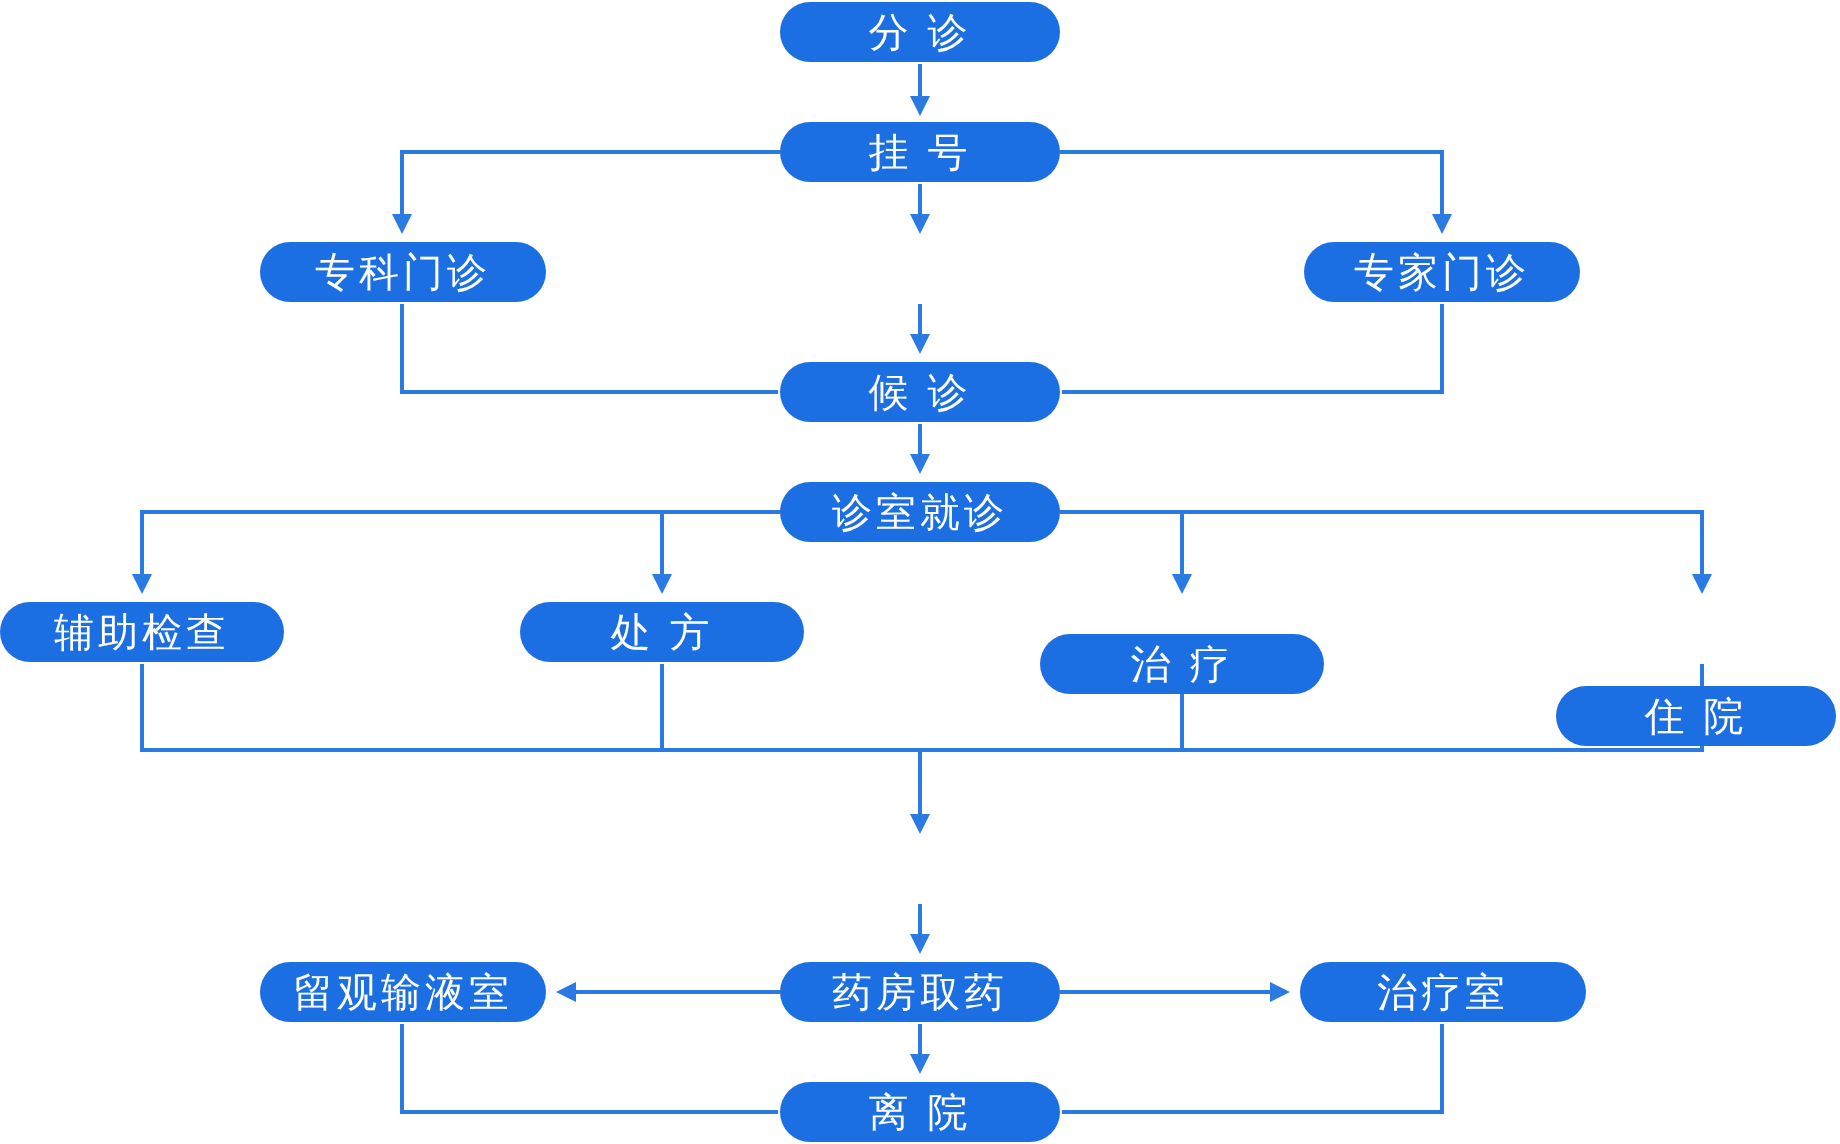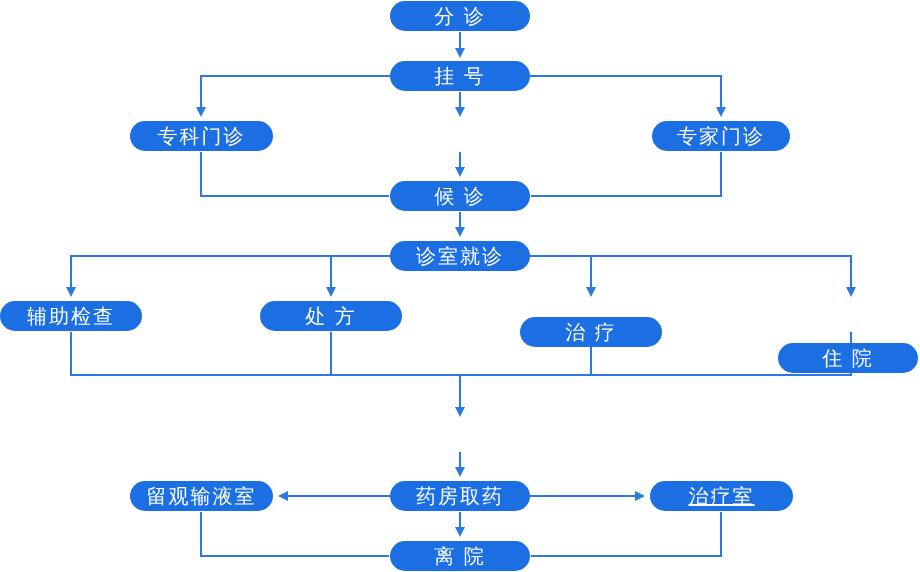--- a/index.html
+++ b/index.html
@@ -54,21 +54,21 @@
   .n-expert        {left:652px; top:121px; width:138px;}
   .n-waiting       {left:390px; top:181px; width:140px;}
   .n-consult       {left:390px; top:241px; width:140px;font-family:Liberation Mono, monospace;}
   .n-aux           {left:0px;   top:301px; width:142px;}
   .n-prescription  {left:260px; top:301px; width:142px;}
   .n-treatment     {left:520px; top:317px; width:142px;}
   .n-hospital      {left:778px; top:301px; width:140px;margin-top:42px;}
   .n-pricing       {left:390px; top:421px; width:140px;}
   .n-pharmacy      {left:390px; top:481px; width:140px;}
   .n-observation   {left:130px; top:481px; width:143px;}
-  .n-treatroom     {left:650px; top:481px; width:143px;text-decoration:underline;}
+  .n-treatroom     {left:650px; top:481px; width:143px;}
   .n-discharge     {left:390px; top:541px; width:140px;}
 </style>
 </head>
 <body>
 
 <div class="canvas">
 
   <svg class="edges" viewBox="0 0 920 572" xmlns="http://www.w3.org/2000/svg">
     <defs>
       <marker id="ah" viewBox="0 0 10 10" refX="7" refY="5" markerWidth="10" markerHeight="10" markerUnits="userSpaceOnUse" orient="auto">

